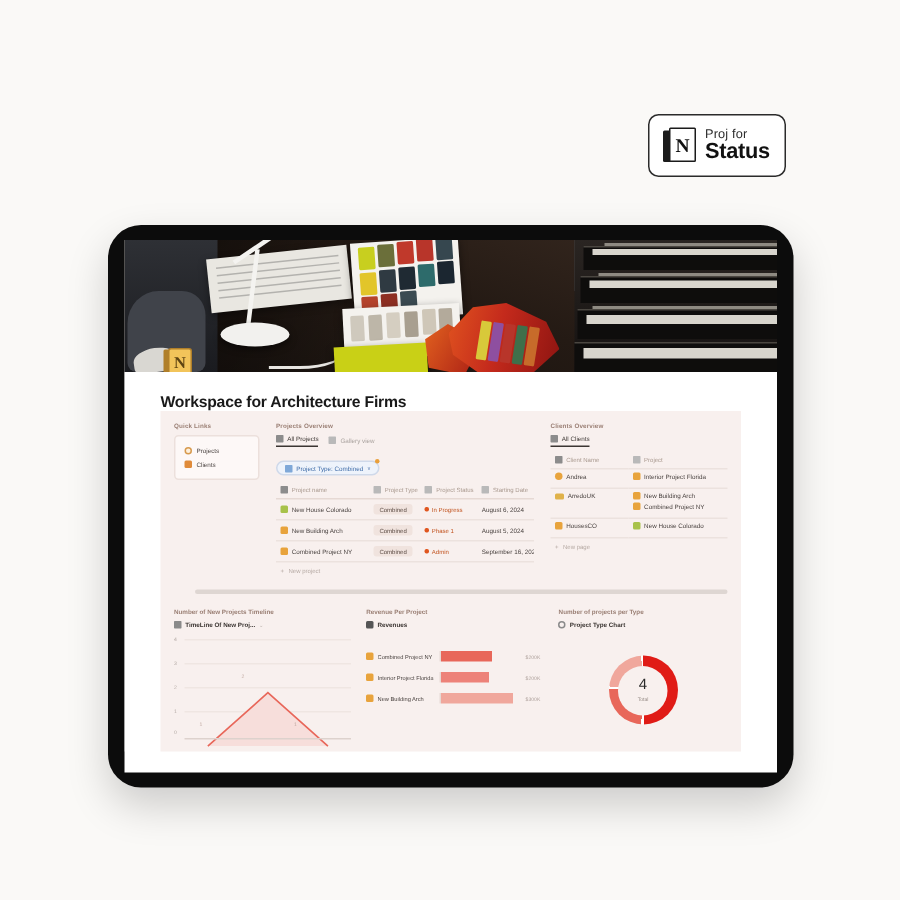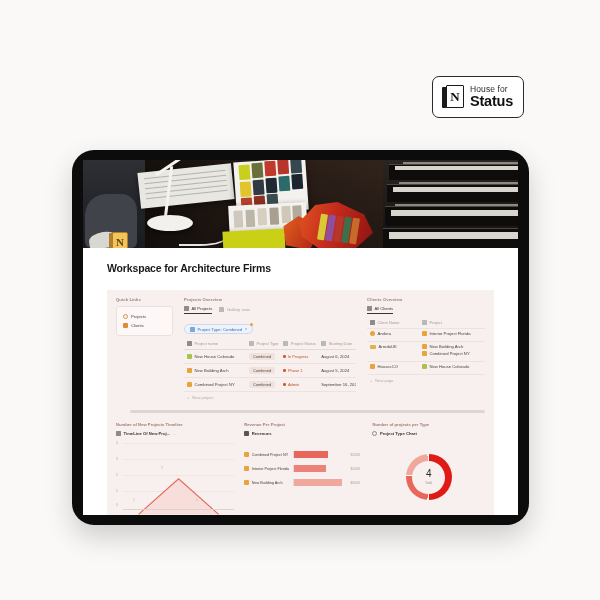--- a/index.html
+++ b/index.html
@@ -106,21 +106,21 @@
     position: absolute; left: 26px; top: 72px; width: 19px; height: 20px; z-index: 4;
   }
   .notion-page-icon .sp { position: absolute; left:0; top:1px; width:4px; height:18px; background:#b07f2a; border-radius:1px 0 0 1px;}
   .notion-page-icon .fc { position: absolute; left:3px; top:0; width:16px; height:20px;
     background:#f2c45a; border:1.5px solid #b07f2a; border-radius:2px;
     display:flex; align-items:center; justify-content:center;
     font-family:"Liberation Serif", serif; font-weight:bold; font-size:11px; color:#5e4412; }
 
   
   .page-body { padding: 14px 24px 0 24px; background: #fff; }
-  .page-title { font-size: 10.5px; font-weight: bold; color: #191919; letter-spacing: -.15px; margin-bottom: 16px; }
+  .page-title { font-size: 10.5px; font-weight: bold; color: #191919; letter-spacing: -.15px; margin-bottom: 0; }
 
   .pink-panel { background: #f8f0ee; padding: 7px 9px 9px 9px; }
 
   .cols { display: flex; gap: 11px; align-items: flex-start; }
   .col-quick { width: 57px; flex: none; }
   .col-projects { flex: 1 1 auto; min-width: 0; }
   .col-clients { width: 118px; flex: none; }
 
   .sec-title { font-size: 4.2px; font-weight: bold; color: #9a7f74; margin-bottom: 4px; letter-spacing: .1px; }
 
@@ -228,21 +228,21 @@
 <body>
 
 <div class="stage">
 
   <div class="notion-badge">
     <div class="badge-book">
       <div class="spine"></div>
       <div class="face">N</div>
     </div>
     <div class="badge-text">
-      <div class="made">House for</div>
+      <div class="made">Proj for</div>
       <div class="notion">Status</div>
     </div>
   </div>
 
   <div class="tablet">
     <div class="screen">
 
       <div class="cover">
         <div class="desk"></div>
         <div class="darkleft"></div>

